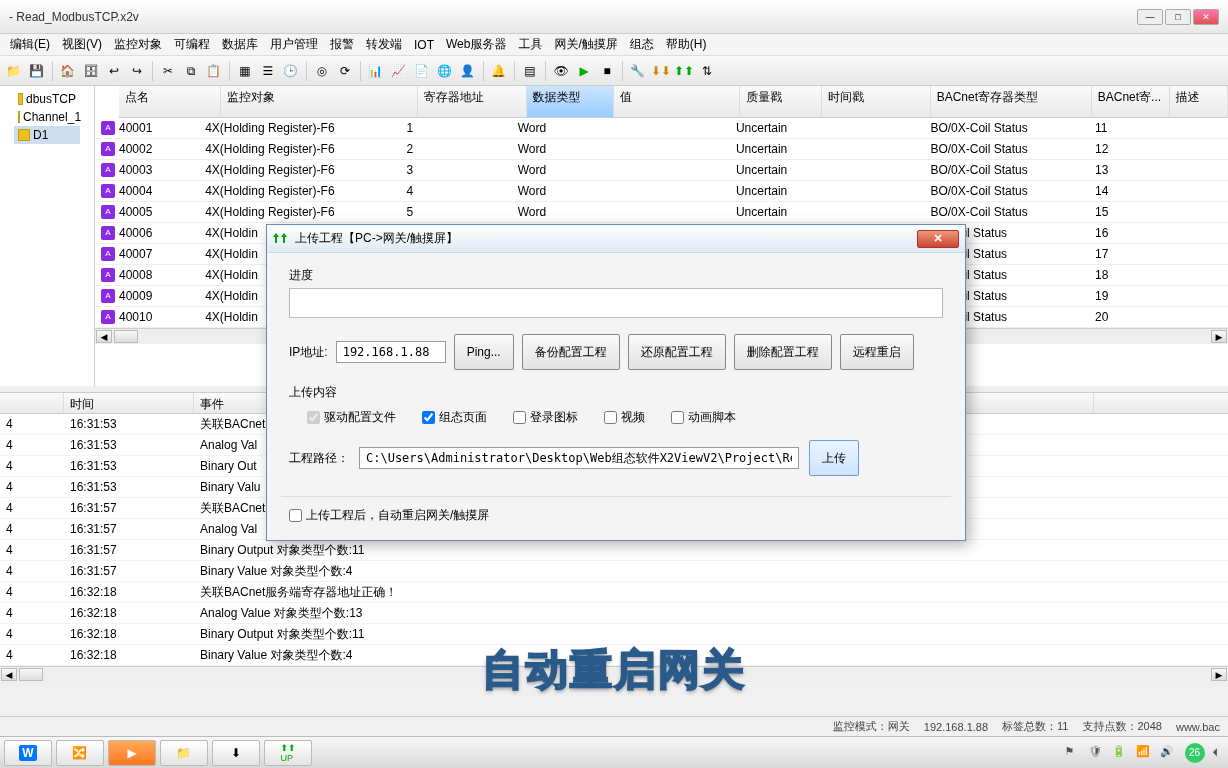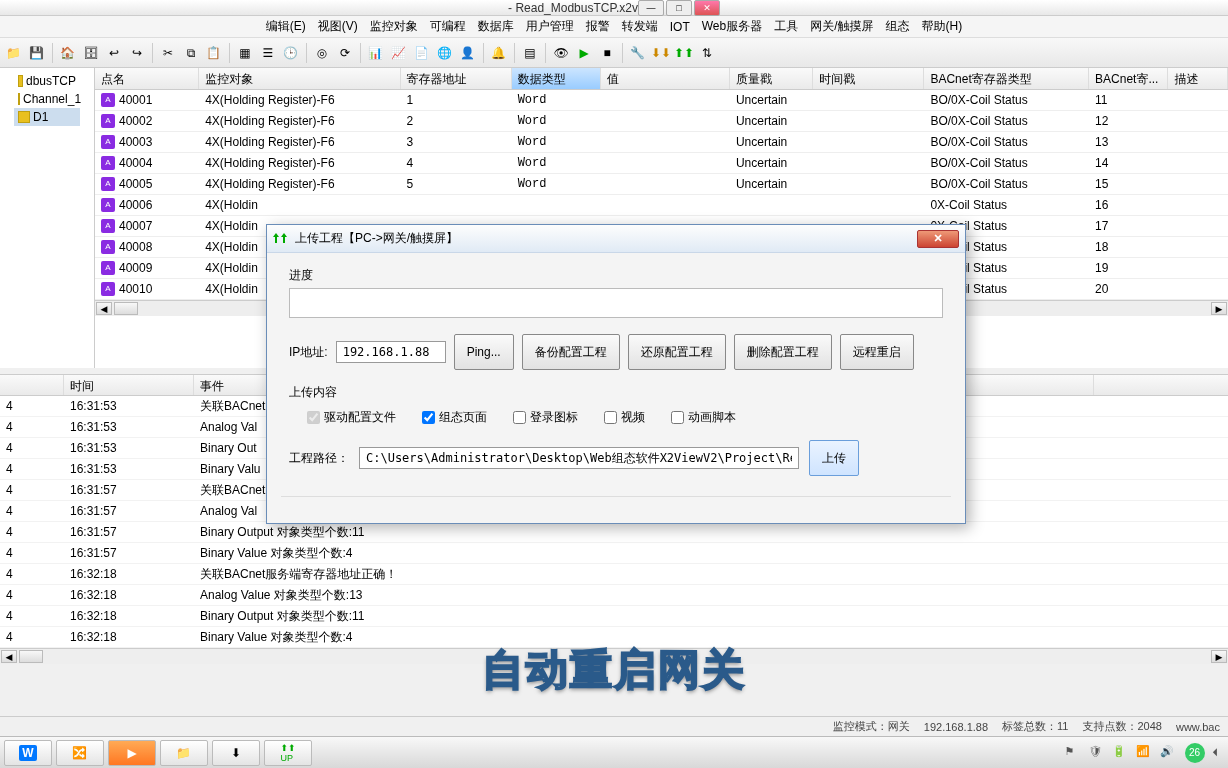--- a/index.html
+++ b/index.html
@@ -1,40 +1,40 @@
 <!DOCTYPE html>
 <html><head>
 <meta charset="utf-8">
 <style>
 * { box-sizing: border-box; margin: 0; padding: 0; }
 body { font-family: "Microsoft YaHei", Tahoma, sans-serif; font-size: 12px; background: #f0f0f0; width: 1228px; height: 768px; overflow: hidden; position: relative; }
-.titlebar { background: linear-gradient(#fff, #e8e8e8); height: 16px; padding: 2px 0; border-bottom: 1px solid #ccc; display: flex; align-items: center; justify-content: center; }
+.titlebar { background: linear-gradient(#fff, #e8e8e8); height: 34px; padding: 2px 9px; border-bottom: 1px solid #ccc; display: flex; align-items: center; justify-content: space-between; }
 .titlebar-text { font-size: 12px; color: #333; }
 .win-controls { display: flex; gap: 2px; }
 .win-btn { width: 26px; height: 16px; border: 1px solid #aaa; border-radius: 2px; background: #eee; display: flex; align-items: center; justify-content: center; font-size: 9px; }
 .win-btn.close { background: linear-gradient(#f7a, #d55); color: #fff; }
-.menubar { background: #f5f5f5; height: 22px; display: flex; align-items: center; padding: 0 4px; border-bottom: 1px solid #ddd; justify-content: center; }
+.menubar { background: #f5f5f5; height: 22px; display: flex; align-items: center; padding: 0 4px; border-bottom: 1px solid #ddd; }
 .menu-item { padding: 2px 6px; cursor: default; }
 .toolbar { background: linear-gradient(#f8f8f8,#e8e8e8); height: 30px; display: flex; align-items: center; padding: 0 4px; gap: 3px; border-bottom: 1px solid #ccc; }
 .tool-btn { width: 20px; height: 20px; display: flex; align-items: center; justify-content: center; border-radius: 2px; }
 .tool-sep { width:1px; height:20px; background:#ccc; margin:0 2px; }
 .main { display: flex; height: 300px; }
 .tree { width: 95px; background: #fff; border-right: 1px solid #ccc; padding: 4px 14px; }
 .tree-item { padding: 2px 4px; display:flex; align-items:center; gap:3px; }
 .tree-item.sel { background: #cde; }
 .tree-ico { width:12px; height:12px; background:#e8c020; border:1px solid #c0a010; }
 .grid-area { flex:1; background:#fff; overflow:hidden; }
-.grid-head { display:flex; background:linear-gradient(#fafafa,#eaeaea); border-bottom:1px solid #ccc; height:22px; }
+.grid-head { display:flex; background:linear-gradient(#fafafa,#eaeaea); border-bottom:1px solid #ccc; height:32px;margin-left:24px; }
 .grid-head > div { padding:3px 6px; border-right:1px solid #ddd; }
 .grid-head > div.active { background:linear-gradient(#cce5ff,#99ccff); }
 .grid-body { }
 .grid-row { display:flex; height:21px; border-bottom:1px solid #eee; align-items:center; }
 .grid-row > div { padding:1px 6px; overflow:hidden; white-space:nowrap; }
 .row-ico { width:14px; height:14px; background:#8a2be2; border-radius:2px; display:inline-block; margin-right:4px; vertical-align:middle; color:#fff; font-size:8px; line-height:14px; text-align:center; }
-.c-name{width:105px;} .c-type{width:203px;} .c-addr{width:112px;} .c-data{width:90px;font-family:Liberation Mono, monospace;} .c-val{width:130px;} .c-qual{width:84px;} .c-time{width:112px;} .c-breg{width:166px;} .c-baddr{width:80px;} .c-desc{width:60px;}
+.c-name{width:105px;} .c-type{width:203px;} .c-addr{width:112px;} .c-data{width:90px;} .c-val{width:130px;} .c-qual{width:84px;} .c-time{width:112px;} .c-breg{width:166px;} .c-baddr{width:80px;} .c-desc{width:60px;}
 .log-head { display:flex; background:linear-gradient(#fafafa,#eaeaea); border-top:1px solid #ccc; border-bottom:1px solid #ccc; height:22px; margin-top:6px; }
 .log-head > div { padding:3px 6px; border-right:1px solid #ddd; }
 .log-body { background:#fff; }
 .log-row { display:flex; height:21px; border-bottom:1px solid #f2f2f2; align-items:center; }
 .log-row > div { padding:1px 6px; }
 .lc-a{width:64px;} .lc-time{width:130px;} .lc-event{width:900px;}
 .statusbar { position:absolute; bottom:32px; left:0; right:0; height:20px; background:#f0f0f0; border-top:1px solid #ccc; display:flex; align-items:center; justify-content:flex-end; padding:0 8px; gap:14px; font-size:11px; color:#444; }
 .taskbar { position:absolute; bottom:0; left:0; right:0; height:32px; background:linear-gradient(#f8f8f8,#d8d8d8); border-top:1px solid #bbb; display:flex; align-items:center; padding:0 4px; gap:4px; }
 .task-btn { width:48px; height:26px; background:linear-gradient(#fff,#e4e4e4); border:1px solid #bbb; border-radius:2px; display:flex; align-items:center; justify-content:center; }
 .tray { margin-left:auto; display:flex; align-items:center; gap:8px; font-size:11px; color:#555; padding-right:6px; }
@@ -401,20 +401,24 @@
         </label>
     </div>
 
     <div class="path-row">
       <span>工程路径：</span>
       <input class="dlg-input" style="width: 440px;" value="C:\Users\Administrator\Desktop\Web组态软件X2ViewV2\Project\Read_Modbus">
       <button class="dlg-btn primary">上传</button>
     </div>
 
     <div class="sep-line"></div>
+    <label class="chk">
+        <input type="checkbox" style="">
+        <span>上传工程后，自动重启网关/触摸屏</span>
+      </label>
   </div>
 </div>
 
 <div class="subtitle-overlay">自动重启网关</div>
 
 <div class="statusbar">
   <span><span>监控模式：</span><span>网关</span></span>
   <span>192.168.1.88</span>
   <span><span>标签总数：</span><span>11</span></span>
   <span><span>支持点数：</span><span>2048</span></span>

